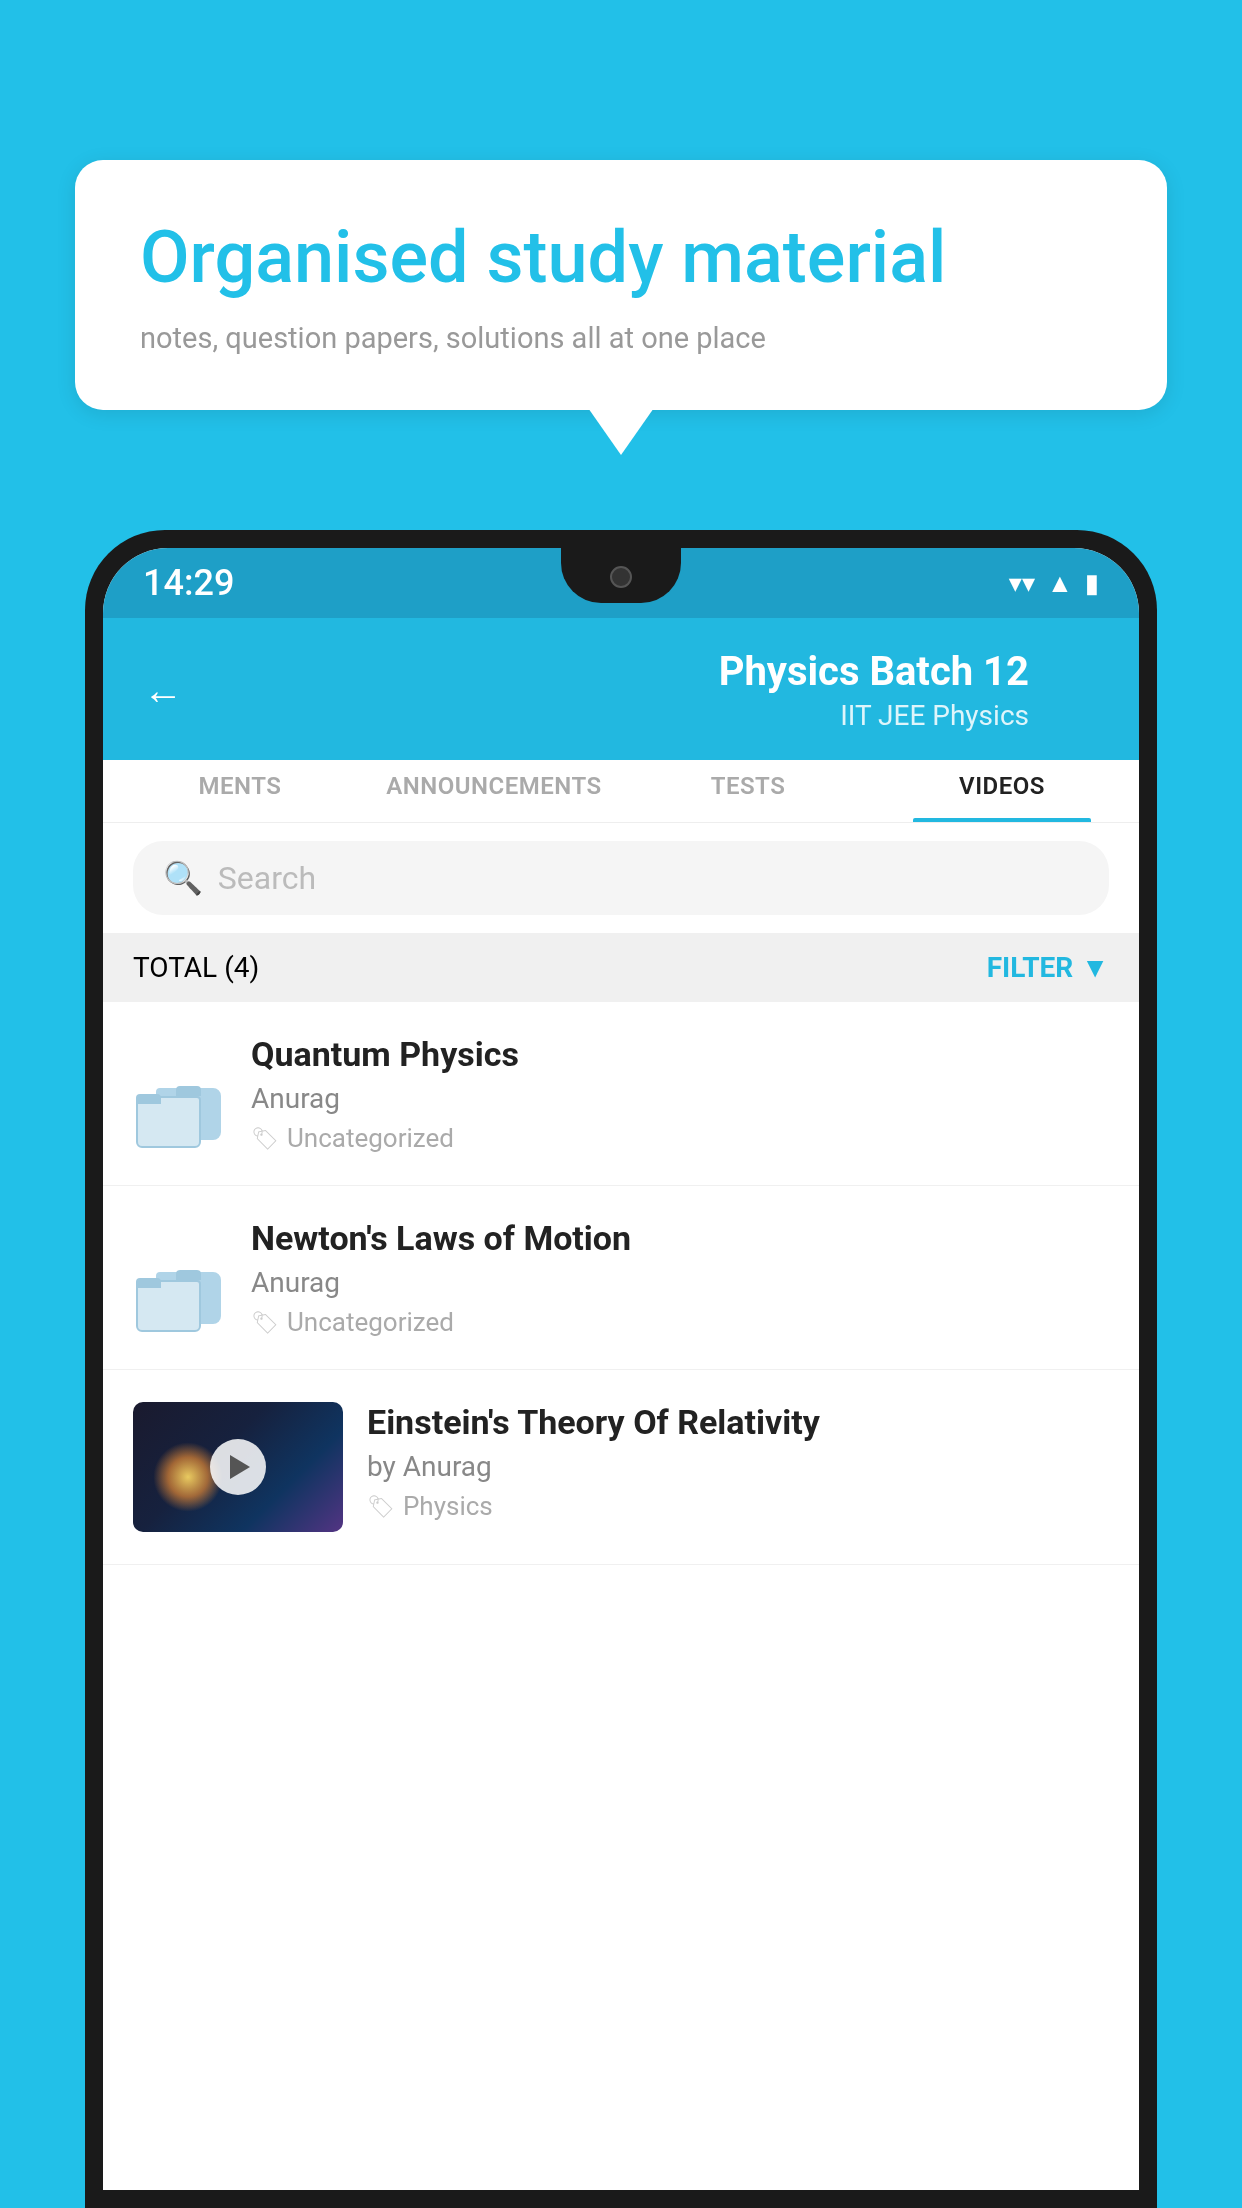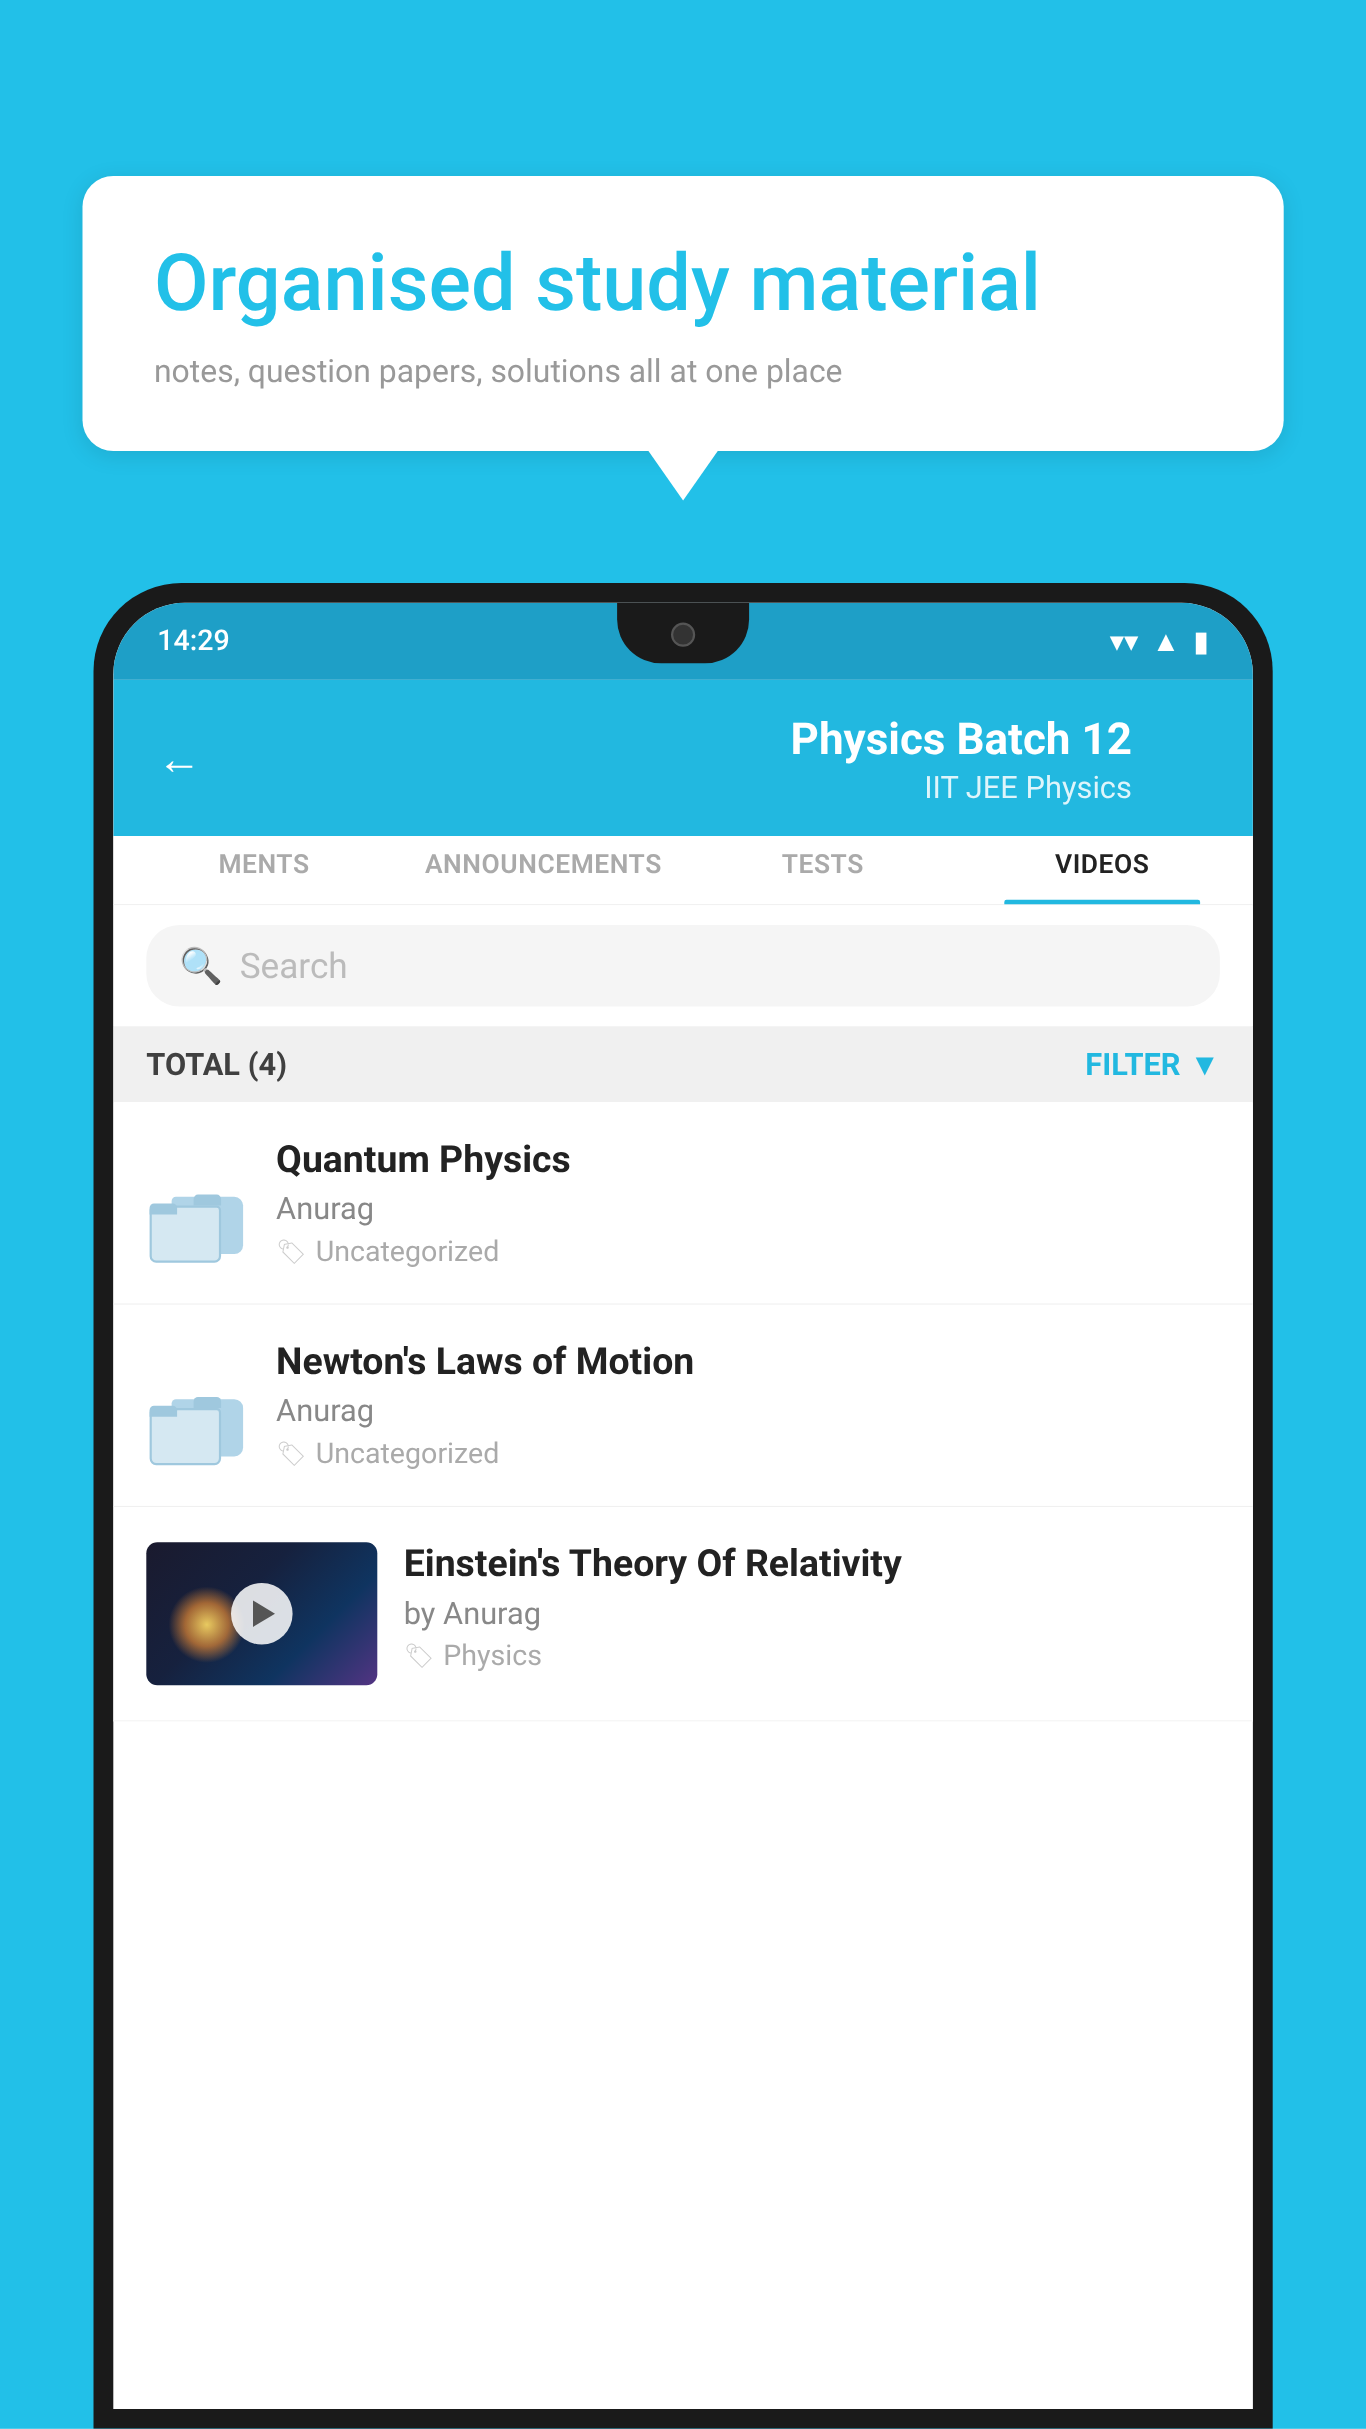--- a/index.html
+++ b/index.html
@@ -76,21 +76,21 @@
       background: #1e9fc7;
       height: 70px;
       display: flex;
       align-items: center;
       justify-content: space-between;
       padding: 0 40px;
       position: relative;
     }
     .status-time {
       color: white;
-      font-size: 26px;
+      font-size: 36px;
       font-weight: 500;
     }
     .status-icons {
       display: flex;
       align-items: center;
       gap: 12px;
     }
     .notch {
       position: absolute;
       top: 0;
@@ -197,23 +197,23 @@
 
     
     .filter-bar {
       background: #f0f0f0;
       padding: 18px 30px;
       display: flex;
       justify-content: space-between;
       align-items: center;
     }
     .total-label {
-      color: #404040;
+      color: #000000;
       font-size: 28px;
-      font-weight: 700;
+      font-weight: 400;
     }
     .filter-btn {
       color: #22b8e0;
       font-size: 28px;
       font-weight: 700;
       display: flex;
       align-items: center;
       gap: 8px;
       cursor: pointer;
     }

